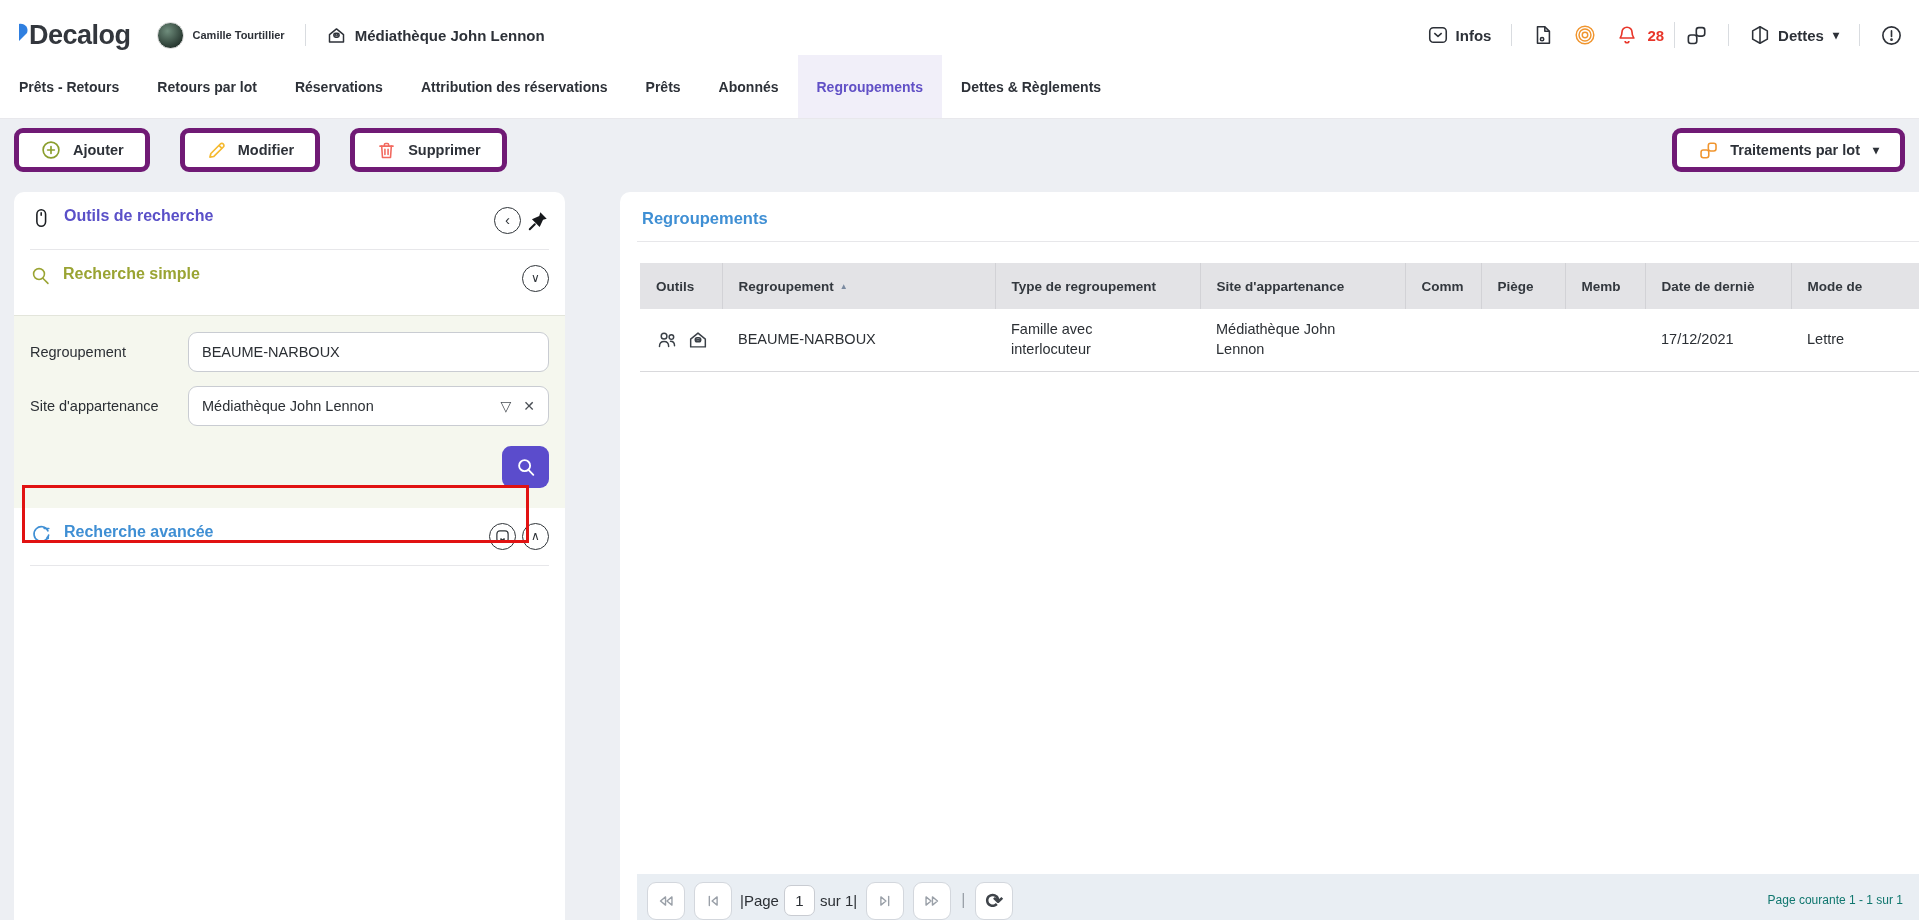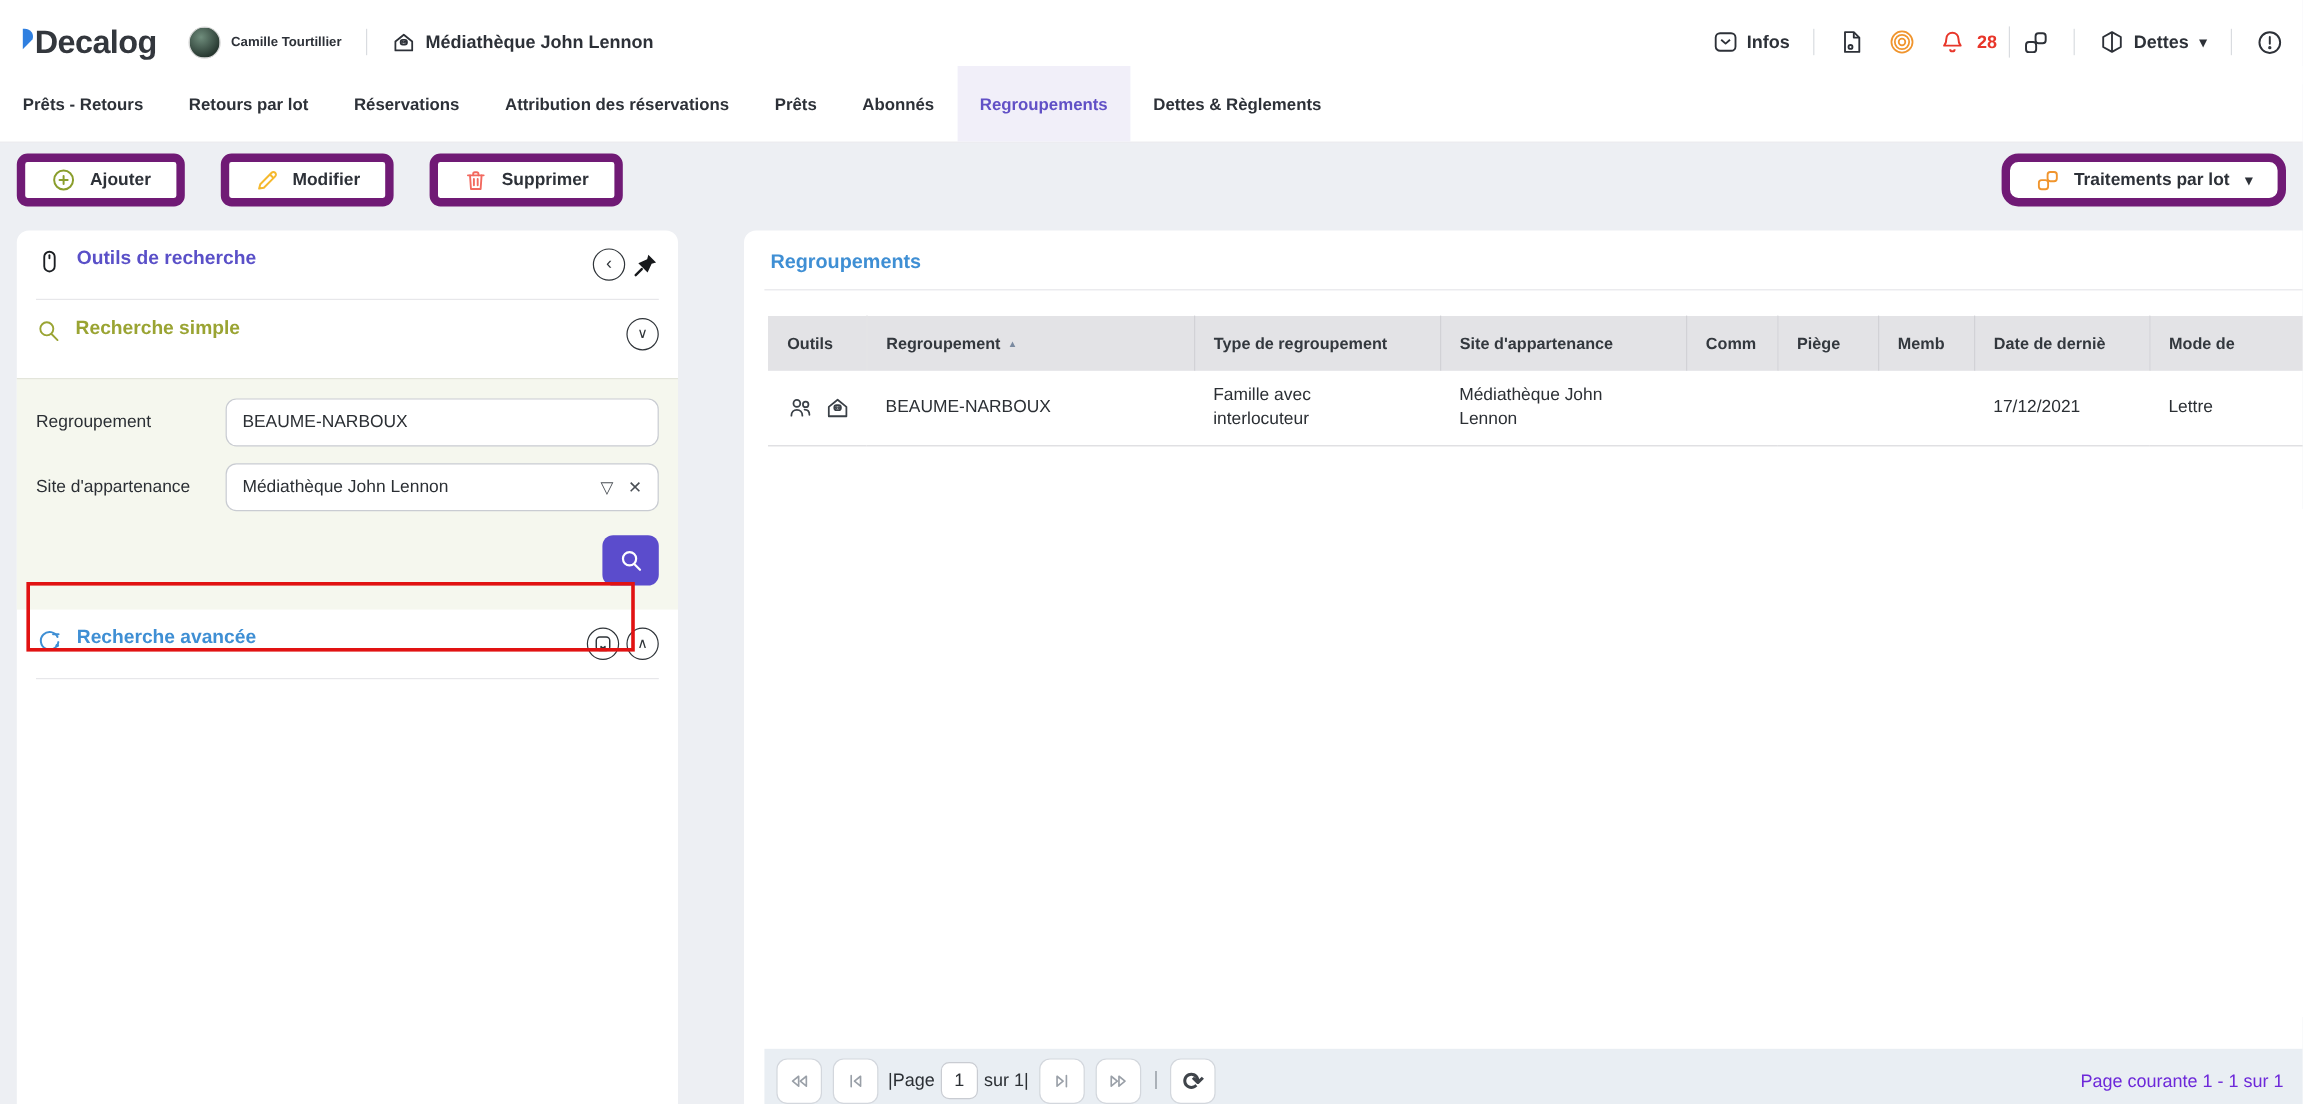--- a/index.html
+++ b/index.html
@@ -49,24 +49,24 @@
   }
   .tab.active { color:#6150c6; background:#f1eff9; }
 
   
   .content { position:absolute; top:119px; left:0; right:0; bottom:0; background:#edeff3; }
 
   
   .toolbar { position:absolute; top:9px; left:14px; right:14px; display:flex; align-items:center; }
   .tool-btn {
     display:inline-flex; align-items:center; gap:11px; height:44px; padding:0 21px;
-    background:#fff; border:7px solid #701a75; border-radius:9px;
+    background:#fff; border:5px solid #701a75; border-radius:9px;
     font-size:14.5px; font-weight:bold; color:#2d3138; cursor:pointer; margin-right:30px;
   }
-  .tool-btn.right { margin-left:auto; margin-right:0;border-radius:14px; }
+  .tool-btn.right { margin-left:auto; margin-right:0; }
 
   
   .sidebar-card {
     position:absolute; top:73px; left:14px; width:551px; bottom:0;
     background:#fff; border-radius:10px 10px 0 0;
   }
   .panel-row { display:flex; align-items:flex-start; padding:15px 16px; }
   .panel-title { font-size:16px; font-weight:bold; color:#5a50c8; margin-left:12px; }
   .panel-title.olive { color:#9aa433; }
   .panel-title.blue { color:#3f8fd4; }
@@ -134,21 +134,21 @@
   .pg-gap { margin-left:9px; }
   .pg-text { font-size:15px; color:#2b2f34; align-self:flex-start; margin-top:10px; white-space:nowrap; }
   .pg-text.lead { margin-left:8px; }
   .page-input {
     width:31px; height:31px; border:1px solid #c9ccd2; border-radius:7px; background:#fff;
     text-align:center; font-size:15px; font-family:"Liberation Sans",sans-serif; color:#2b2f34;
     margin:3px 5px 0 5px;
   }
   .pg-sep { font-size:16px; color:#9aa0a8; margin:9px 10px 0 10px; }
   .refresh-btn { color:#3f444a; font-size:21px; font-weight:bold; }
-  .pg-summary { margin-left:auto; margin-top:11px; font-size:15px; color:#6d28d9; white-space:nowrap; }
+  .pg-summary { margin-left:auto; margin-top:11px; font-size:12px; color:#0f766e; white-space:nowrap; }
 
   
   .annotation-box {
     position:absolute; left:22px; top:485px; width:507px; height:58px;
     border:3px solid #e11212; pointer-events:none; z-index:50;
   }
 </style>
 </head>
 <body>
 

